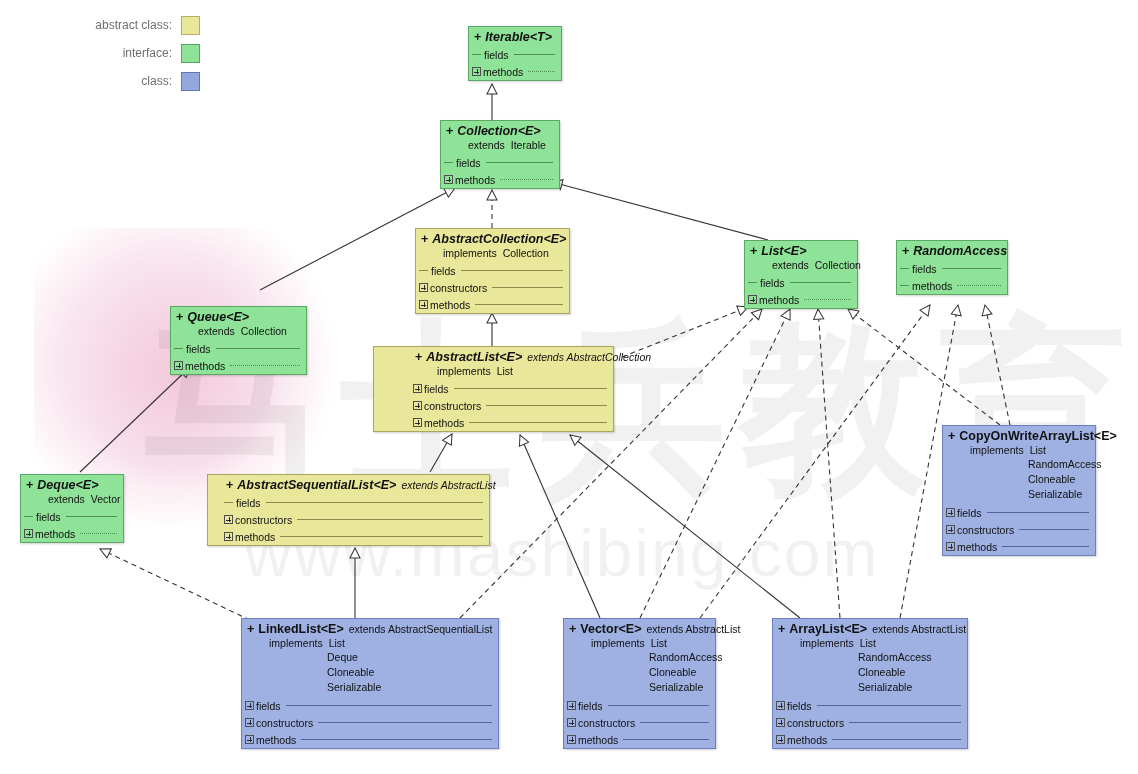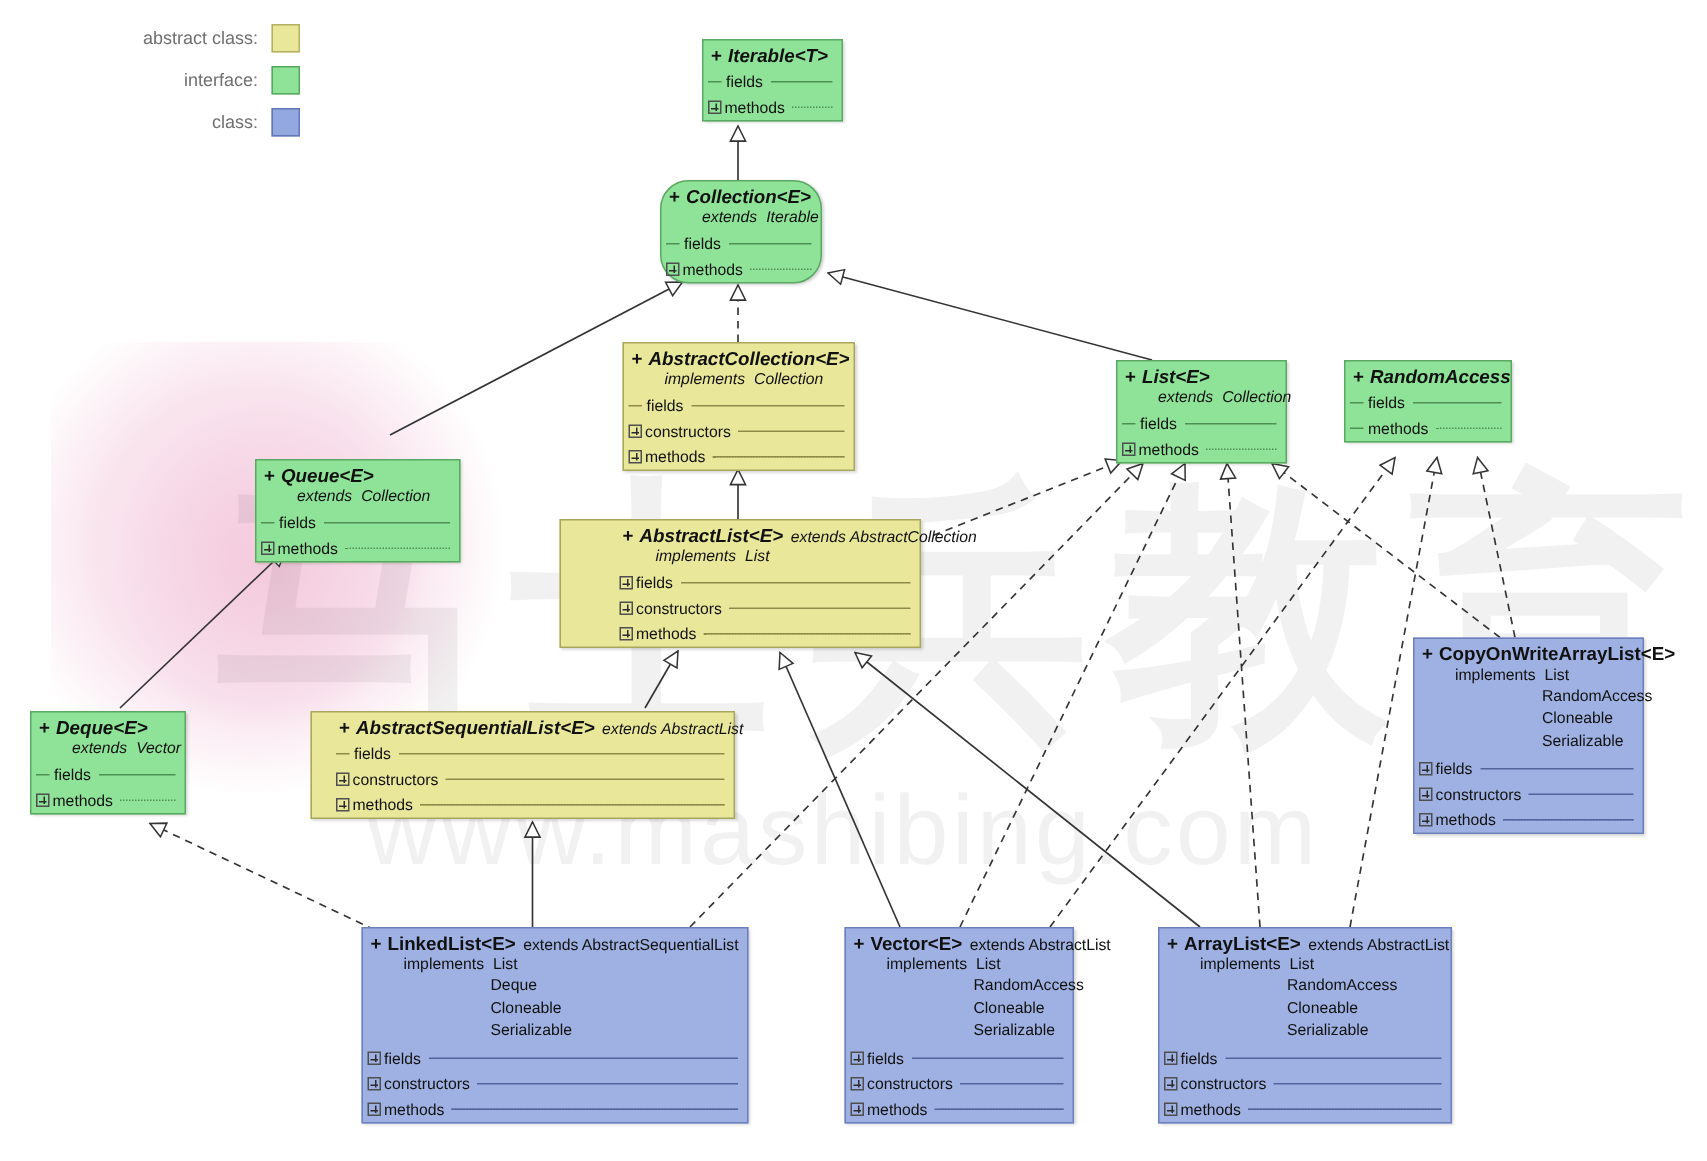--- a/index.html
+++ b/index.html
@@ -55,21 +55,21 @@
   .node.iface{background:#8fe398;border-color:#5ba863;}
   .node.abs  {background:#e9e79a;border-color:#a9a65e;}
   .node.cls  {background:#9fb1e2;border-color:#6d80bd;}
 
   .n-head{padding:3px 5px 2px 5px;}
   .n-title{font-weight:bold;font-style:italic;font-size:12.5px;white-space:nowrap;}
   .node.cls .n-title{font-style:normal;}
   .n-title .plus{font-weight:bold;font-style:normal;margin-right:4px;}
   .n-title .ext{font-weight:normal;font-style:italic;font-size:10.5px;margin-left:5px;}
   .node.cls .n-title .ext{font-style:normal;}
-  .n-rel{font-size:10.5px;font-style:italic;padding-left:22px;white-space:nowrap;line-height:14px;}
+  .n-rel{font-size:10.5px;padding-left:22px;white-space:nowrap;line-height:14px;}
   .node.cls .n-rel{font-style:normal;}
   .n-rel .kw{margin-right:6px;}
   .n-rel-extra{font-size:10.5px;padding-left:80px;line-height:15px;white-space:nowrap;}
 
   .n-sec{display:flex;align-items:center;padding:1px 4px 1px 3px;height:15px;position:relative;}
   .n-sec .box{
     display:inline-block;width:9px;height:9px;box-sizing:border-box;
     border:1px solid #4e4e4e;background:transparent;position:relative;margin-right:2px;flex:0 0 auto;
   }
   .n-sec .box:before{content:"";position:absolute;left:1px;top:3.5px;width:5px;height:1px;background:#2a2a2a;}
@@ -168,21 +168,21 @@
         <span class="lbl">fields</span>
         <span class="rule"></span>
     </div>
     <div class="n-sec dotted">
       <span class="box"></span>
         <span class="lbl">methods</span>
         <span class="rule"></span>
     </div>
   </div>
 
-  <div class="node iface" style="left:440px;top:120px;width:108px;border-radius:19px;">
+  <div class="node iface" style="left:440px;top:120px;width:120px;">
     <div class="n-head">
       <div class="n-title">
         <span class="plus">+</span><span>Collection&lt;E&gt;</span>
       </div>
       <div class="n-rel">
         <span class="kw">extends</span><span>Iterable</span>
       </div>
     </div>
     <div class="n-sec">
       <span class="dash"></span>

